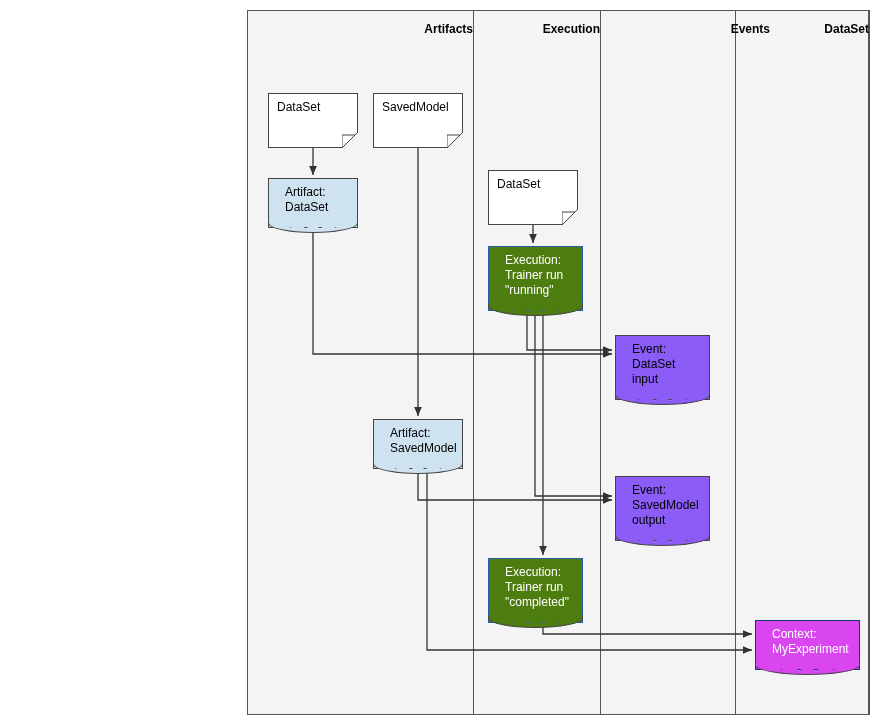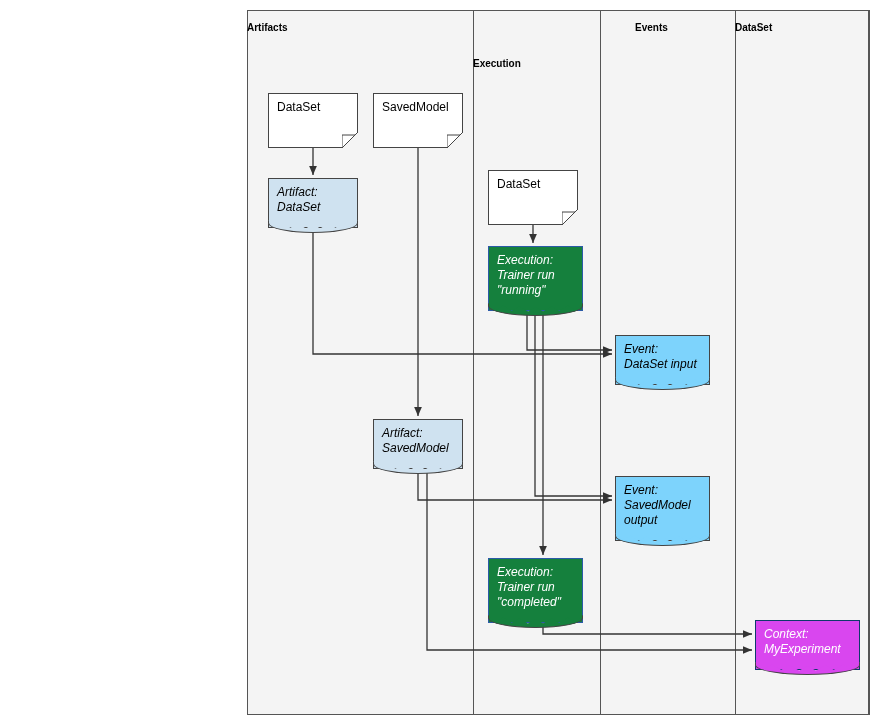--- a/index.html
+++ b/index.html
@@ -11,22 +11,22 @@
       position: relative;
     }
     .canvas {
       position: relative;
       width: 875px;
       height: 721px;
     }
     .column-header {
       position: absolute;
       font-weight: bold;
-      font-size: 10px;
-      text-align: left;
+      font-size: 12px;
+      text-align: right;
     }
     .col-line {
       position: absolute;
       width: 1px;
       background: #555;
       top: 10px;
       height: 705px;
     }
     .outer-border {
       position: absolute;
@@ -46,64 +46,63 @@
       border: 1px solid #444;
     }
     .doc-label {
       padding: 6px 8px;
       font-size: 12px;
     }
     
     .tag-box {
       position: absolute;
       font-size: 12px;
-      padding: 6px 8px 12px 8px;
+      padding: 6px 8px 12px 16px;
       border: 1px solid #444;
       line-height: 1.25;
-      font-style: italic;
     }
     .tag-box::after {
       content: "";
       position: absolute;
       left: -1px;
       right: -1px;
       bottom: -6px;
       height: 12px;
       background: inherit;
       border-left: 1px solid #444;
       border-right: 1px solid #444;
       border-bottom: 1px solid #444;
       border-radius: 0 0 50% 50% / 0 0 10px 10px;
       clip-path: polygon(
         0 0, 8% 55%, 16% 20%, 25% 60%, 33% 25%, 42% 65%, 50% 30%,
         58% 65%, 67% 25%, 75% 60%, 84% 20%, 92% 55%, 100% 0, 100% 100%, 0 100%
       );
     }
     .tag-light-blue { background: #cfe2f0; color: #000; }
-    .tag-blue { background: #15803d; color: #fff; border-color:#2b5aa7; }
-    .tag-yellow { background: #7dd3fc; color: #000; }
+    .tag-blue { background: #4d7c0f; color: #fff; border-color:#2b5aa7; }
+    .tag-yellow { background: #8b5cf6; color: #000; }
     .tag-dark-blue { background: #d946ef; color: #fff; border-color:#0e3a6b; }
 
     svg.arrows { position:absolute; top:0; left:0; width:875px; height:721px; pointer-events:none; }
   </style>
 </head>
 <body>
 
 <div class="canvas">
 
   <div class="outer-border"></div>
 
   <div class="col-line" style="left:247px;"></div>
   <div class="col-line" style="left:473px;"></div>
   <div class="col-line" style="left:600px;"></div>
   <div class="col-line" style="left:735px;"></div>
   <div class="col-line" style="left:869px;"></div>
 
   <div class="column-header" style="left:247px; width:226px; top:22px;">Artifacts</div>
-  <div class="column-header" style="left:473px; width:127px; top:22px;margin-top:36px;">Execution</div>
+  <div class="column-header" style="left:473px; width:127px; top:22px;">Execution</div>
   <div class="column-header" style="left:600px; width:135px; top:22px;margin-left:35px;">Events</div>
   <div class="column-header" style="left:735px; width:134px; top:22px;">DataSet</div>
 
   <svg class="arrows">
     <defs>
       <marker id="arrowhead" markerWidth="8" markerHeight="8" refX="7" refY="3" orient="auto">
         <path d="M0,0 L7,3 L0,6 Z" fill="#333"></path>
       </marker>
     </defs>
 

